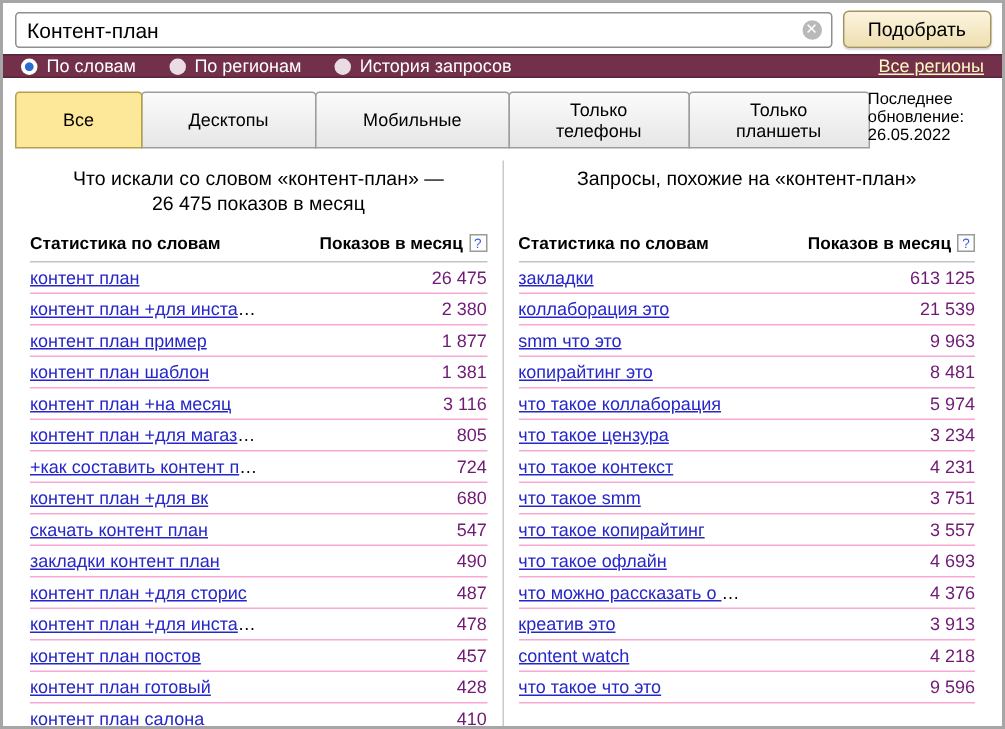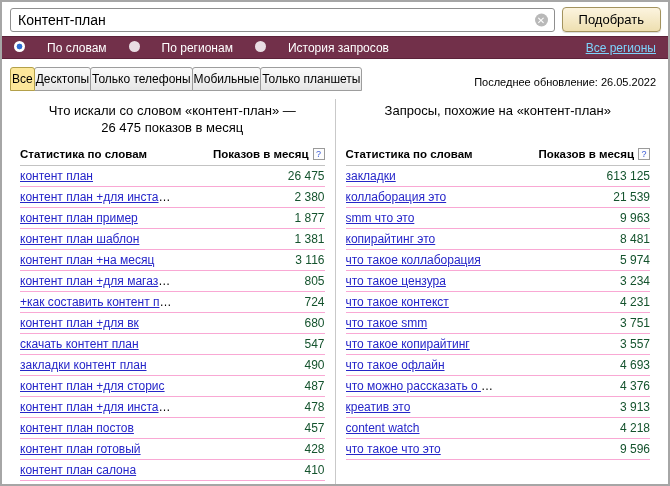--- a/index.html
+++ b/index.html
@@ -29,33 +29,33 @@
     height:25px;padding:0 16px;border:1px solid #a3935e;border-radius:4px;
     background:linear-gradient(#fcf4df,#eedfb0);font-size:13px;font-family:inherit;
     color:#000;cursor:pointer;box-shadow:0 1px 1px rgba(0,0,0,.15);
   }
   
   .nav-bar{
     background:var(--nav-bar);border-top:1px solid #5c223a;border-bottom:1px solid #5c223a;
     display:flex;align-items:center;height:23px;padding:0 12px;gap:22px;
     color:#fff;font-size:12px;
   }
-  .mode{display:flex;align-items:flex-start;gap:22px;cursor:pointer;}
+  .mode{display:flex;align-items:center;gap:6px;cursor:pointer;}
   .radio{
     width:11px;height:11px;border-radius:50%;background:#e9dde3;flex:none;
   }
   .radio.selected{
     background:radial-gradient(circle,#2b6cd4 0,#2b6cd4 2.6px,#fff 3.2px);
   }
-  .regions-link{margin-left:auto;color:#7dd3fc;text-decoration:underline;cursor:pointer;}
+  .regions-link{margin-left:auto;color:#fef9c3;text-decoration:underline;cursor:pointer;}
   
   .device-row{display:flex;align-items:flex-end;justify-content:space-between;padding:8px 12px 0 8px;}
   .tabs{display:flex;}
   .tab{
-    font-size:12px;font-family:inherit;padding:4px 1px;border:1px solid #9d9d9d;
+    font-size:12px;font-family:inherit;padding:4px 31px;border:1px solid #9d9d9d;
     background:linear-gradient(#fbfbfb,#e6e6e6);margin-right:-1px;cursor:pointer;
     border-radius:3px 3px 0 0;color:#000;
   }
   .tab.active{background:var(--active-tab);border-color:#b3a04a;position:relative;z-index:1;}
   .last-update{font-size:11px;color:#000;padding-bottom:3px;}
   
   .content{flex:1;display:flex;padding:8px 8px 0 8px;}
   .panel{flex:1;padding:0 10px;min-width:0;}
   .panel.left{border-right:1px solid #c9c9c9;}
   .panel-title{
@@ -63,21 +63,21 @@
     margin:4px 22px 8px;min-height:34px;
   }
   table{width:100%;border-collapse:collapse;font-size:12px;table-layout:fixed;}
   th{
     text-align:left;font-weight:bold;font-size:11.5px;color:#000;
     padding:3px 0 5px;border-bottom:1px solid #c3c3c3;white-space:nowrap;
   }
   th.num{text-align:right;}
   td{padding:4px 0 3px;border-bottom:1px solid #f9a8d4;line-height:13px;
      white-space:nowrap;overflow:hidden;text-overflow:ellipsis;}
-  td.num{text-align:right;color:#14532d;width:62px;}
+  td.num{text-align:right;color:#701a75;width:62px;}
   a.kw{color:var(--link);text-decoration:underline;cursor:pointer;}
   .help{
     display:inline-block;width:12px;height:12px;border:1px solid #9a9a9a;
     background:#fdfdfd;color:#3b5bd6;font-size:9px;line-height:11px;
     text-align:center;margin-left:4px;vertical-align:1px;font-weight:normal;cursor:pointer;
   }
 </style>
 </head>
 <body>
 
@@ -104,22 +104,22 @@
       <span class="radio"></span>
       <span>История запросов</span>
     </span>
     <a class="regions-link">Все регионы</a>
   </div>
 
   <div class="device-row">
     <div class="tabs">
       <button class="tab active">Все</button>
       <button class="tab">Десктопы</button>
+      <button class="tab">Мобильные</button>
       <button class="tab">Только телефоны</button>
-      <button class="tab">Мобильные</button>
       <button class="tab">Только планшеты</button>
     </div>
     <div class="last-update">Последнее обновление: 26.05.2022</div>
   </div>
 
   <div class="content">
 
     <div class="panel left">
       <div class="panel-title">Что искали со словом «контент-план» — 26 475 показов в месяц</div>
       <table>

